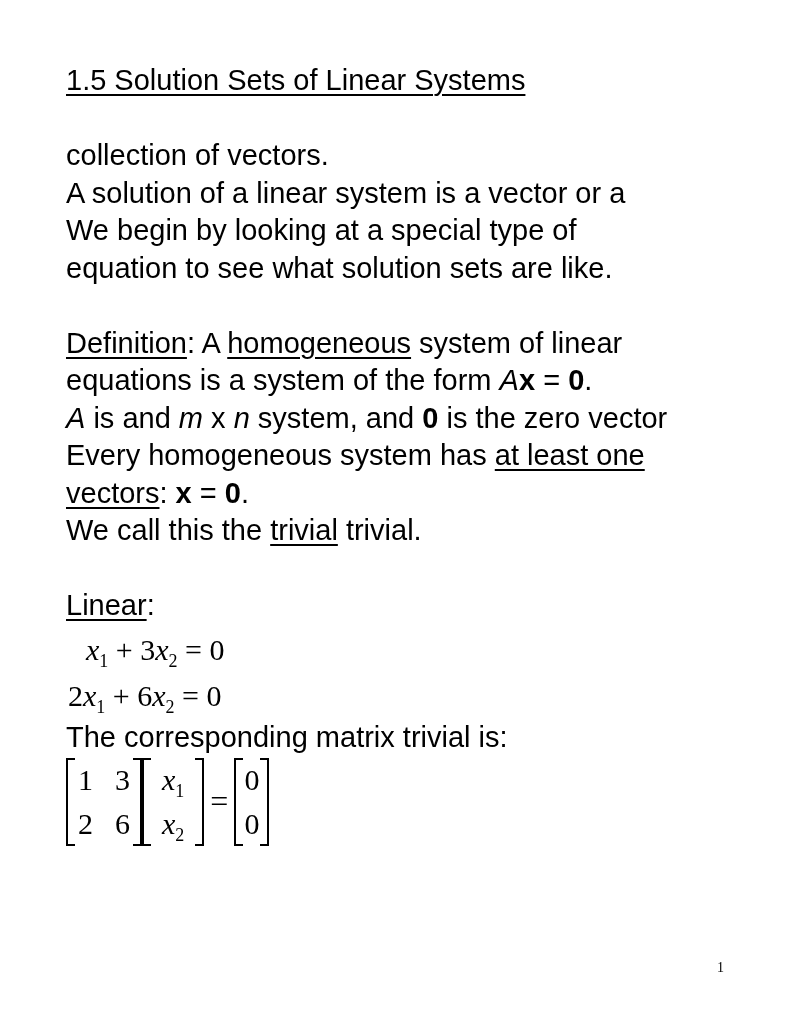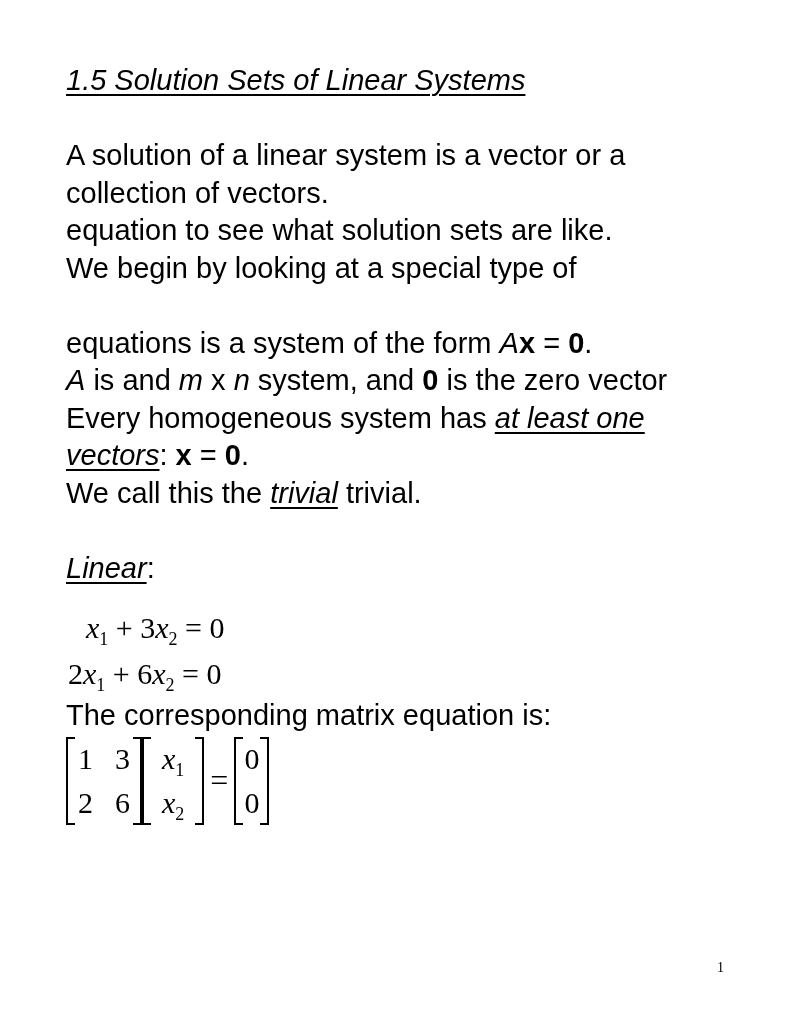--- a/index.html
+++ b/index.html
@@ -1,28 +1,28 @@
 <!DOCTYPE html>
 <html><head>
   <meta charset="utf-8">
   <style>
     html, body { margin: 0; padding: 0; background: #ffffff; }
     body { width: 791px; height: 1024px; position: relative; overflow: hidden; color: #000; }
     .page { position: absolute; left: 66px; top: 62px; width: 680px;
       font-family: "Liberation Sans", sans-serif; font-size: 29px; line-height: 37.5px; }
     .line { white-space: nowrap; }
-    .u { text-decoration: underline; text-underline-offset: 4px; text-decoration-thickness: 2px; font-style: italic; }
+    .u { text-decoration: underline; text-underline-offset: 4px; text-decoration-thickness: 2px; }
     .it { font-style: italic; }
     .b { font-weight: bold; }
     .gap { height: 37.5px; }
     sup { font-size: 17px; vertical-align: 11px; line-height: 0; }
     .math { font-family: "Liberation Serif", serif; font-size: 30px; line-height: 46px; }
     .math i { font-style: italic; }
     .math sub { font-size: 18px; vertical-align: -7px; line-height: 0; }
-    .eq1 { padding-left: 20px; height: 46px; margin-top: 18px; }
+    .eq1 { padding-left: 20px; height: 46px; margin-top: 2px; }
     .eq2 { padding-left: 2px; height: 46px; }
     .matrix-eq { display: flex; align-items: center; margin-top: 2px; font-family: "Liberation Serif", serif; font-size: 30px; }
     .bracket { position: relative; display: flex; flex-direction: column; justify-content: space-around;
       height: 88px; padding: 0 6px; }
     .bracket::before, .bracket::after { content: ""; position: absolute; top: 0; bottom: 0; width: 7px;
       border-top: 2px solid #000; border-bottom: 2px solid #000; }
     .bracket::before { left: 0; border-left: 2px solid #000; }
     .bracket::after { right: 0; border-right: 2px solid #000; }
     .mrow { display: flex; gap: 22px; justify-content: center; line-height: 40px; }
     .mrow i { font-style: italic; }
@@ -34,44 +34,45 @@
     .pagenum { position: absolute; left: 717px; top: 960px; font-family: "Liberation Serif", serif; font-size: 14px; }
   </style>
 </head>
 <body>
 
 <div class="page">
   <div class="line"><span class="u">1.5 Solution Sets of Linear Systems</span></div>
   <div class="gap"></div>
 
   <div>
+    <div class="line">collection of vectors.</div>
     <div class="line">A solution of a linear system is a vector or a</div>
-    <div class="line">collection of vectors.</div>
+    <div class="line">We begin by looking at a special type of</div>
     <div class="line">equation to see what solution sets are like.</div>
-    <div class="line">We begin by looking at a special type of</div>
   </div>
   <div class="gap"></div>
 
   <div>
+    <div class="line"><span class="u">Definition</span><span>: A </span><span class="u">homogeneous</span><span> system of linear</span></div>
     <div class="line"><span>equations is a system of the form </span><span class="it">A</span><span class="b">x</span><span> = </span><span class="b">0</span><span>.</span></div>
     <div class="line"><span class="it">A</span><span> is and </span><span class="it">m</span><span> x </span><span class="it">n</span><span> system, and </span><span class="b">0</span><span> is the zero vector</span></div>
   </div>
 
   <div>
     <div class="line"><span>Every homogeneous system has </span><span class="u">at least one</span></div>
     <div class="line"><span class="u">vectors</span><span>: </span><span class="b">x</span><span> = </span><span class="b">0</span><span>.</span></div>
     <div class="line"><span>We call this the </span><span class="u">trivial</span><span> trivial.</span></div>
   </div>
   <div class="gap"></div>
 
   <div>
     <div class="line"><span class="u">Linear</span><span>:</span></div>
     <div class="math eq1"><span></span><i>x</i><sub>1</sub><span> + 3</span><i>x</i><sub>2</sub><span> = 0</span></div>
     <div class="math eq2"><span>2</span><i>x</i><sub>1</sub><span> + 6</span><i>x</i><sub>2</sub><span> = 0</span></div>
-    <div class="line">The corresponding matrix equation is:</div>
+    <div class="line">The corresponding matrix trivial is:</div>
 
     <div class="matrix-eq">
       <div class="bracket A">
         <div class="mrow">
             <span>1</span>
             <span>3</span>
           </div>
         <div class="mrow">
             <span>2</span>
             <span>6</span>

